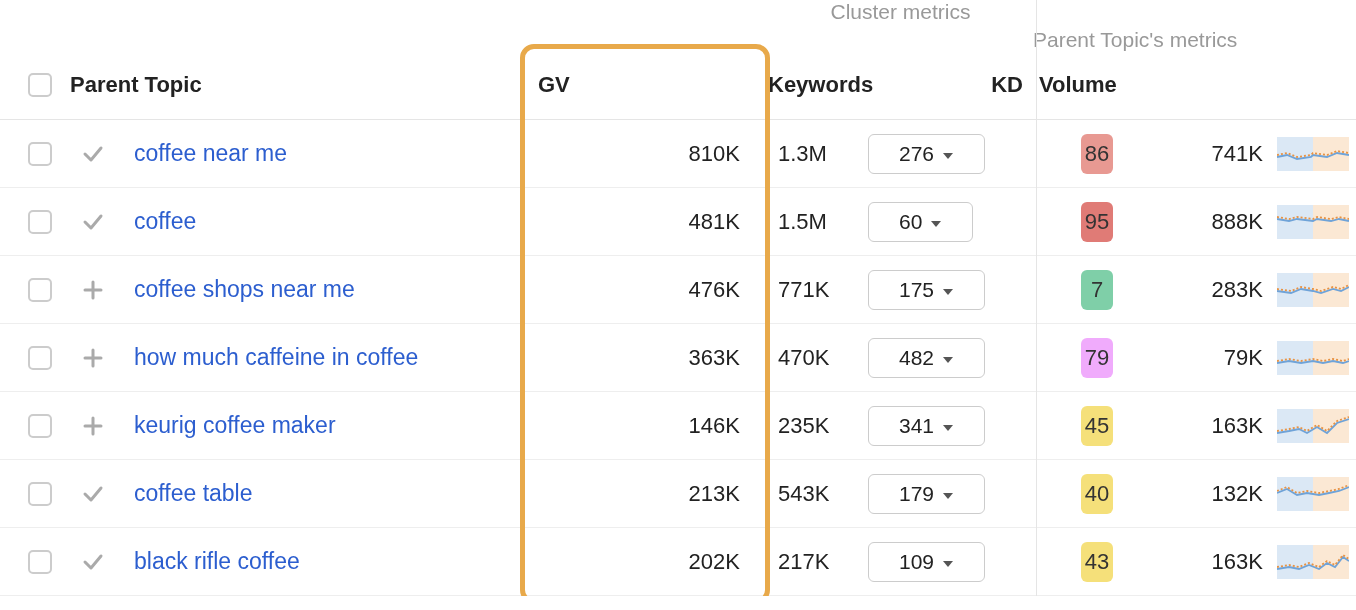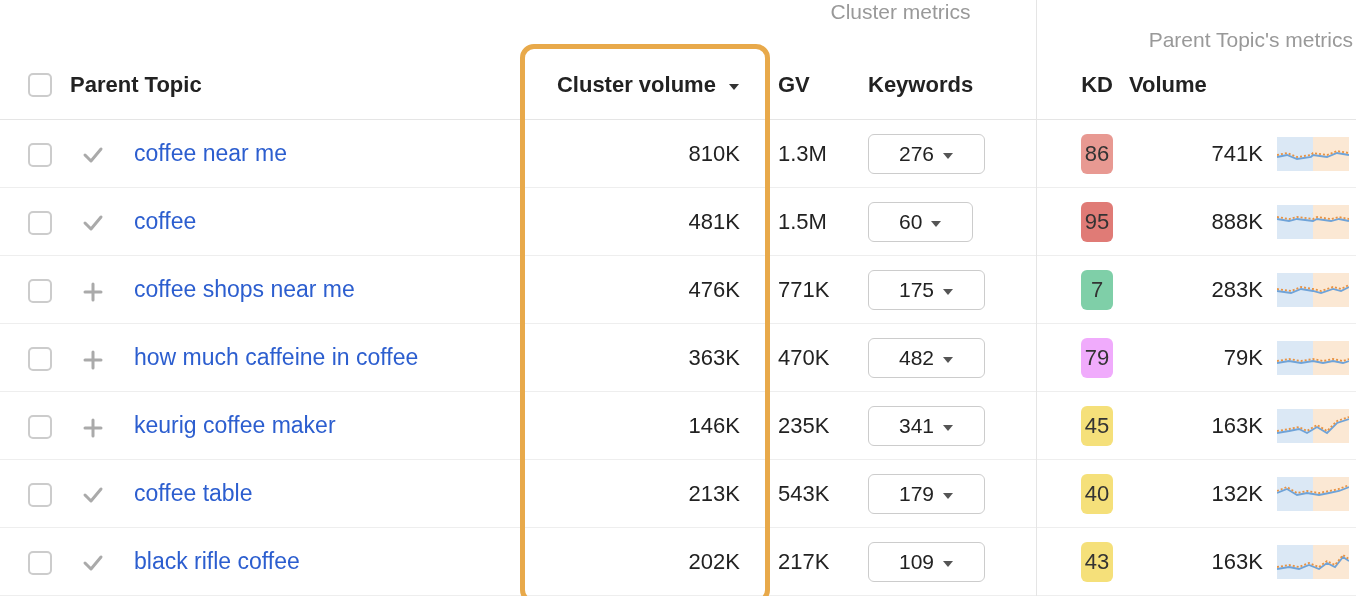--- a/index.html
+++ b/index.html
@@ -18,21 +18,21 @@
     color: #999;
     font-size: 21px;
   }
   .super-header .cluster-metrics {
     grid-column: 3 / span 2;
     text-align: center;
     padding-bottom: 4px;
   }
   .super-header .parent-metrics {
     grid-column: 5 / span 3;
-    text-align: right;
+    text-align: left;
     padding-bottom: 4px;
   }
   .header-row {
     display: grid;
     grid-template-columns: 528px 240px 100px 165px 90px 150px 80px;
     align-items: center;
     height: 70px;
     border-bottom: 1px solid #e5e5e5;
     font-weight: 600;
     color: #222;
@@ -53,21 +53,21 @@
   .header-row .vol-cell { text-align: left; padding-left: 6px; }
   .data-row {
     display: grid;
     grid-template-columns: 528px 240px 100px 165px 90px 150px 80px;
     align-items: center;
     height: 68px;
     border-bottom: 1px solid #eee;
   }
   .data-row .pt-cell {
     display: flex;
-    align-items: flex-end;
+    align-items: center;
     gap: 29px;
     padding-left: 28px;
   }
   .checkbox {
     width: 24px;
     height: 24px;
     border: 2px solid #ccc;
     border-radius: 5px;
     background: #fff;
     flex-shrink: 0;
@@ -182,28 +182,20 @@
     <div class="cluster-metrics">Cluster metrics</div>
     <div></div>
     <div class="parent-metrics">Parent Topic's metrics</div>
   </div>
 
   <div class="header-row">
     <div class="pt-cell">
       <div class="checkbox"></div>
       <span>Parent Topic</span>
     </div>
-    <div class="cv-cell">
-      <span>Cluster volume</span>
-      <span class="sort-caret">
-        <svg width="12" height="10" viewBox="0 0 12 10">
-            <path d="M1 2 L6 8 L11 2 Z" fill="#333"></path>
-          </svg>
-      </span>
-    </div>
     <div class="gv-cell">GV</div>
     <div class="kw-cell" style="display:block;">Keywords</div>
     <div class="kd-cell">KD</div>
     <div class="vol-cell" style="text-align:left; padding-left:6px;">Volume</div>
     <div></div>
   </div>
 
   <div id="rows">
       <div class="data-row">
         <div class="pt-cell">

